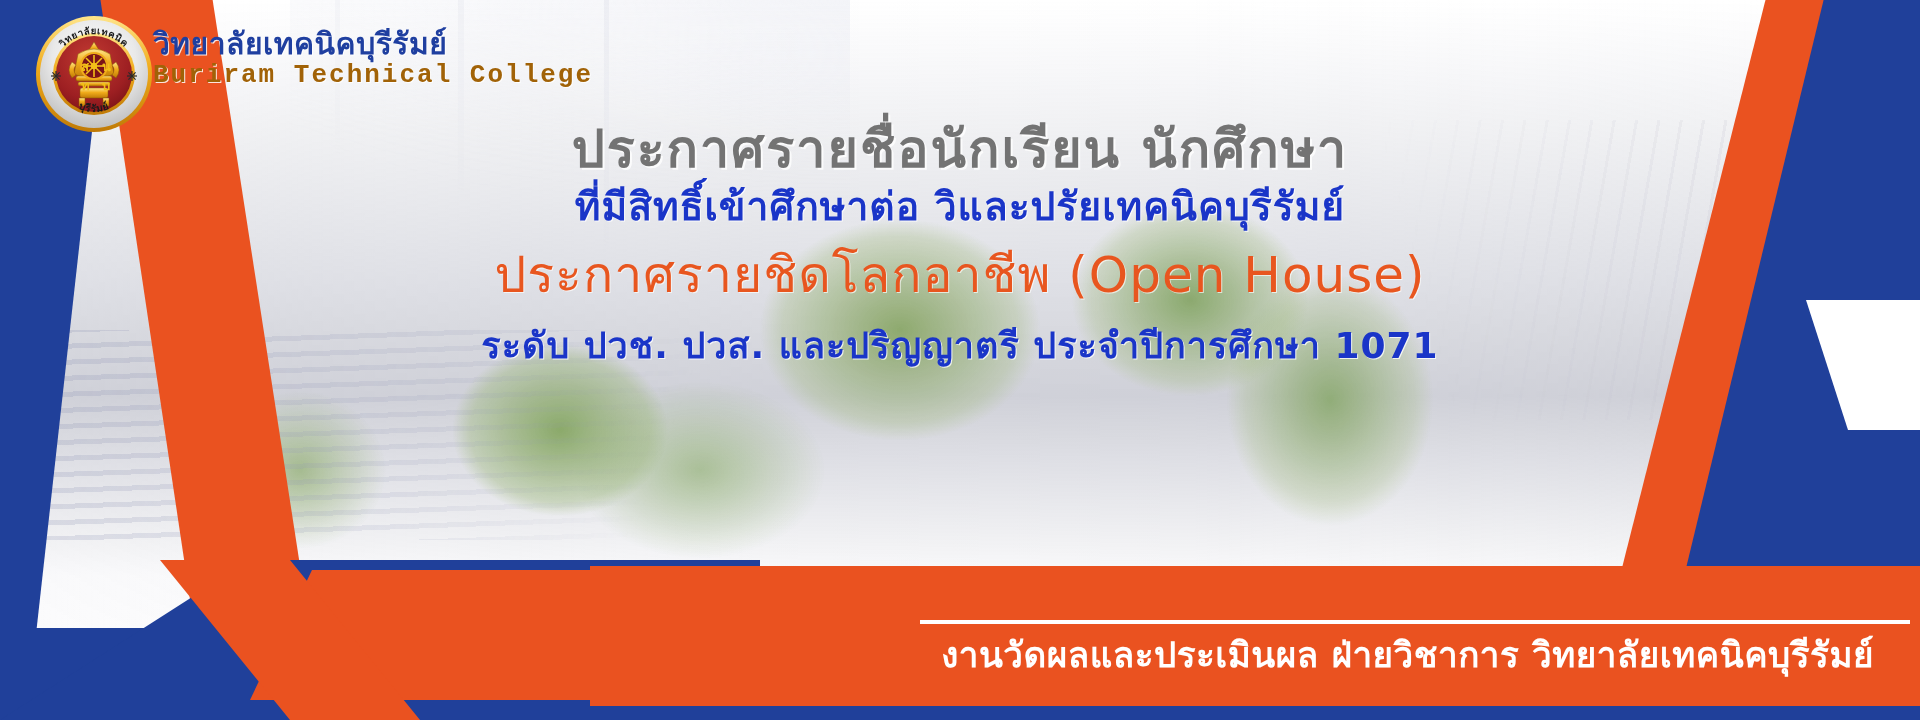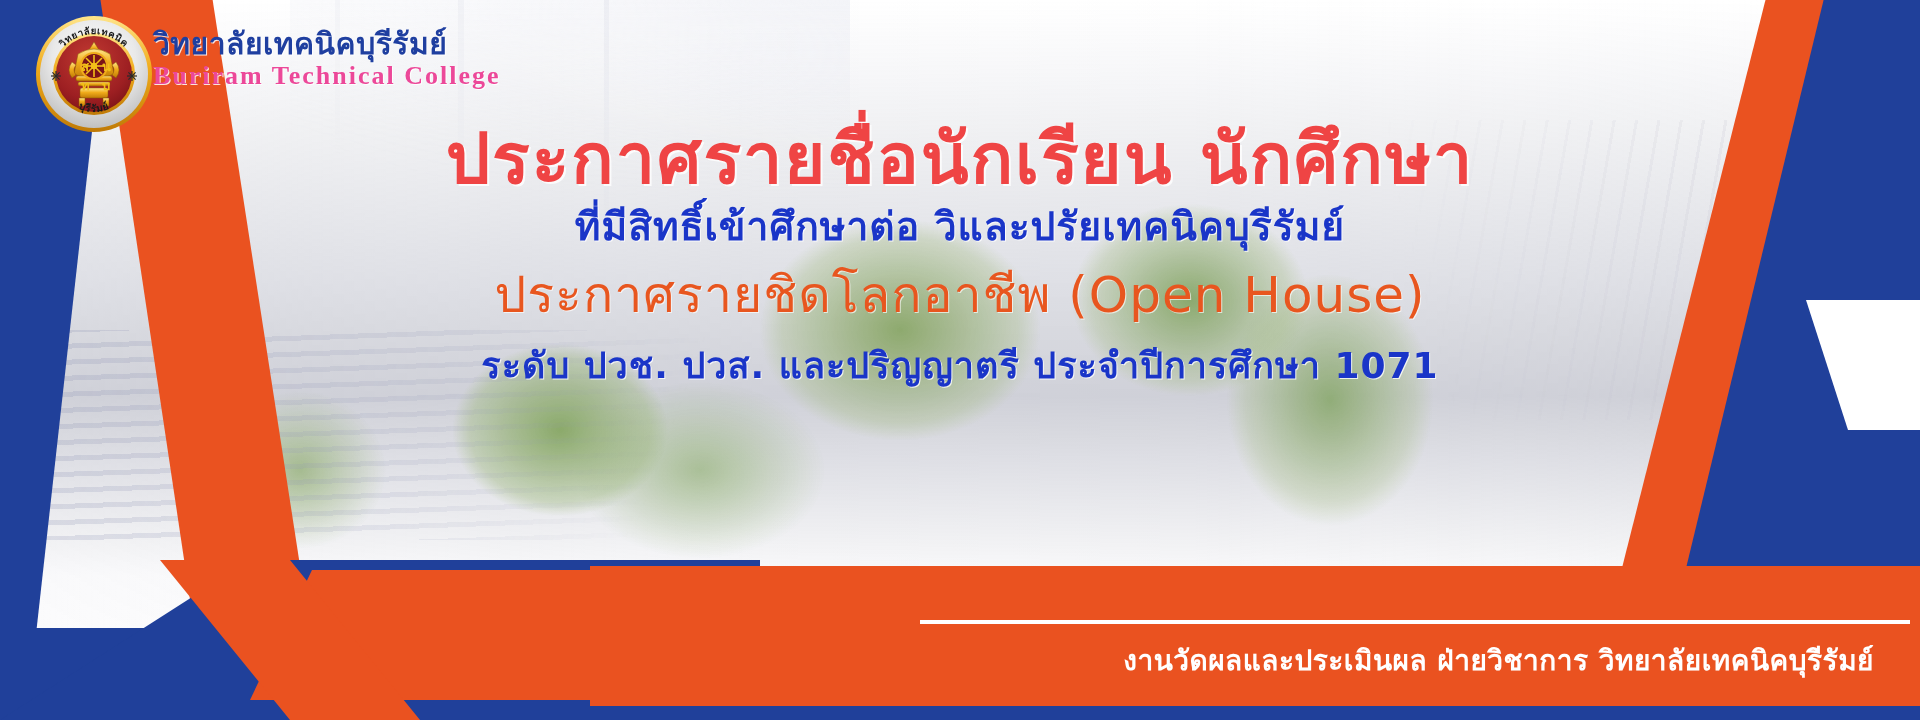--- a/index.html
+++ b/index.html
@@ -125,36 +125,36 @@
     position:absolute;left:153px;top:28px;
     line-height:1.06;
   }
   .college-th{
     font-family:"DejaVu Sans","Liberation Sans",sans-serif;
     font-size:30px;font-weight:bold;color:#1f3fa0;letter-spacing:.5px;
     text-shadow:1px 1px 0 rgba(255,255,255,.85);
     margin:0 0 2px 0;
   }
   .college-en{
-    font-family:Liberation Serif, serif;
-    font-size:26px;font-weight:bold;color:#ec4899;letter-spacing:2px;
+    font-family:Liberation Mono, monospace;
+    font-size:26px;font-weight:bold;color:#a16207;letter-spacing:2px;
     text-shadow:1px 1px 0 rgba(255,255,255,.85);
     margin:0;
   }
 
   
   .headline-stack{
     position:absolute;left:0;right:0;top:120px;
     text-align:center;
   }
   .line{margin:0;white-space:nowrap;}
 
   .title-main{
     font-family:"DejaVu Sans","Liberation Sans",sans-serif;
-    font-size:70px;font-weight:bold;color:#ef4444;
+    font-size:52px;font-weight:bold;color:#737373;
     letter-spacing:2px;line-height:1.12;
     text-shadow:2px 2px 0 rgba(255,255,255,.8);
   }
   .title-sub{
     font-family:"DejaVu Sans","Liberation Sans",sans-serif;
     font-size:39px;font-weight:bold;color:#1a35c8;
     letter-spacing:1px;line-height:1.5;
     text-shadow:1px 1px 0 rgba(255,255,255,.8);
   }
   .title-open{
@@ -167,21 +167,21 @@
     font-family:"DejaVu Sans","Liberation Sans",sans-serif;
     font-size:36px;font-weight:bold;color:#1a35c8;
     letter-spacing:1px;line-height:1.75;
     text-shadow:1px 1px 0 rgba(255,255,255,.8);
   }
 
   
   .footer-text{
     position:absolute;right:46px;bottom:38px;
     font-family:"DejaVu Sans","Liberation Sans",sans-serif;
-    font-size:28px;font-weight:bold;color:#ffffff;
+    font-size:35px;font-weight:bold;color:#ffffff;
     letter-spacing:.5px;white-space:nowrap;
   }
 </style>
 </head>
 <body>
 
 <div id="banner">
 
   <div class="photo-bg"></div>
   <div class="slats"></div>

